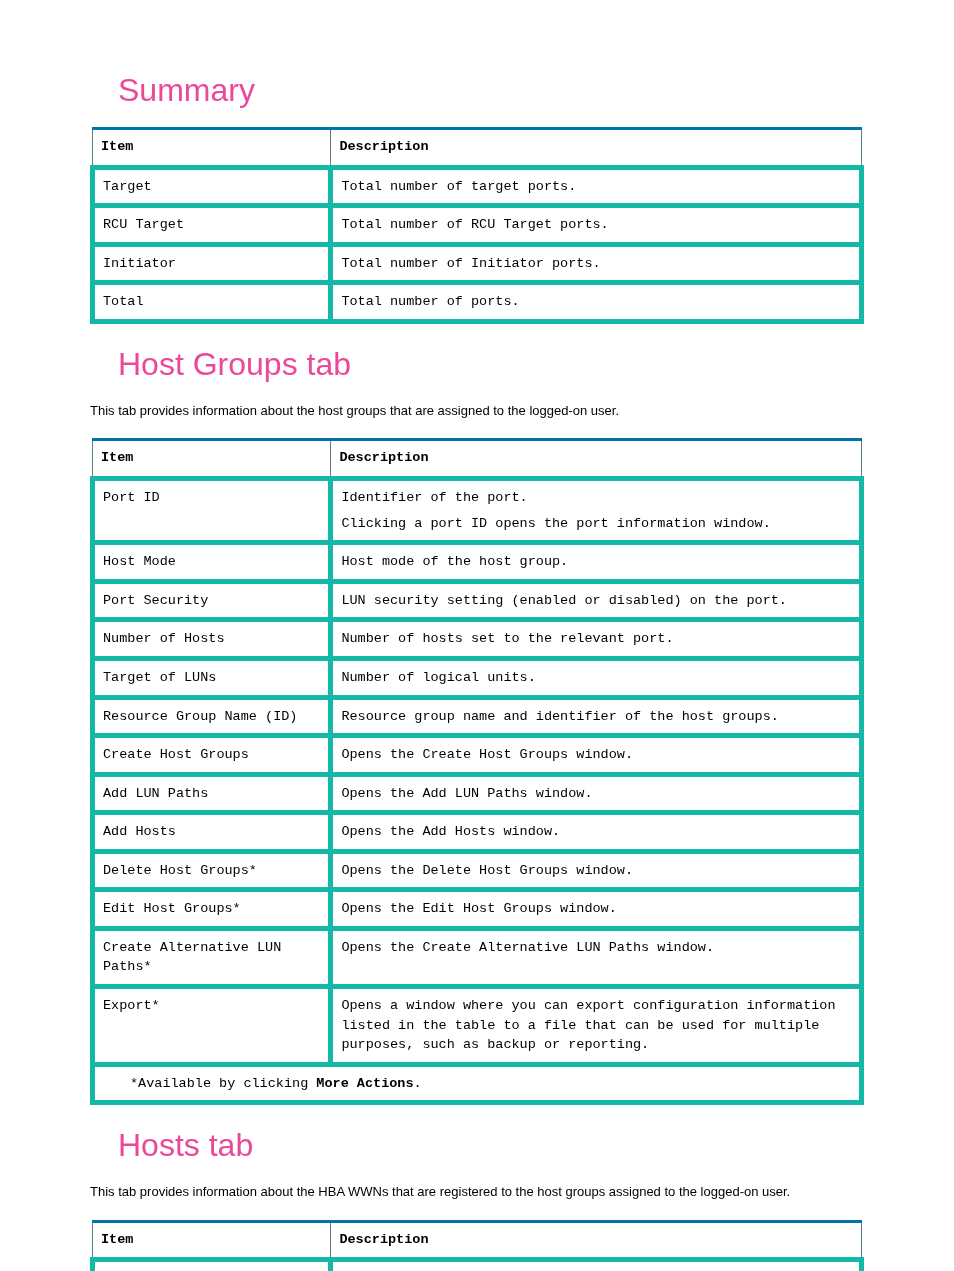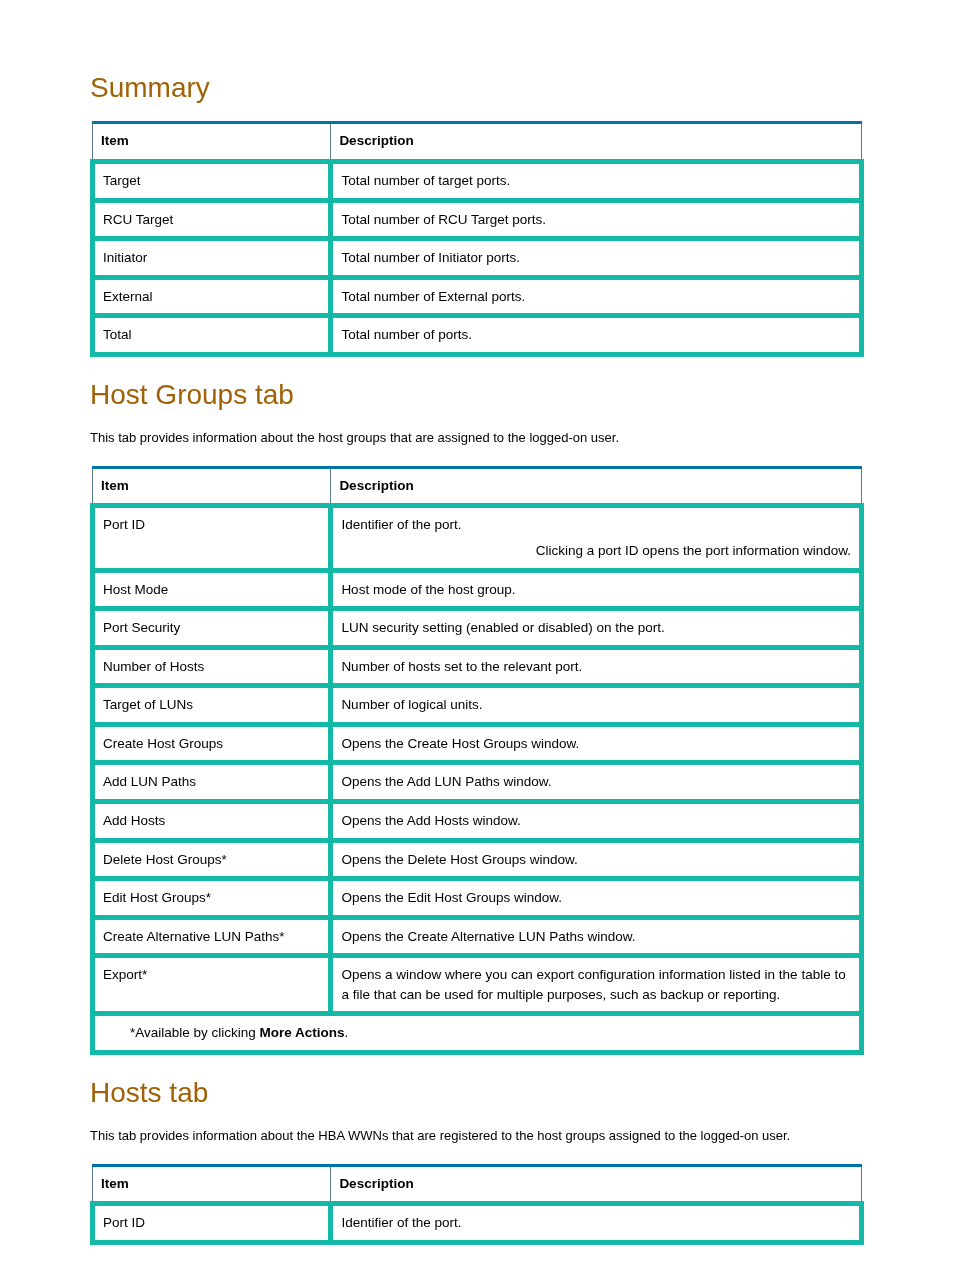--- a/index.html
+++ b/index.html
@@ -6,55 +6,57 @@
   body {
     font-family: Arial, Helvetica, sans-serif;
     background: #ffffff;
     color: #000000;
     width: 954px;
     padding: 50px 90px 30px 90px;
     font-size: 14px;
     line-height: 1.4;
   }
   h2.section-title {
-    color: #a16207;
+    color: #ec4899;
     font-weight: normal;
-    font-size: 28px;
+    font-size: 32px;
     margin-bottom: 14px;
     margin-top: 18px;
+    margin-left: 28px;
   }
   p.intro {
     font-size: 13px;
     line-height: 1.5;
     margin-bottom: 18px;
   }
   table {
     width: 100%;
     border-collapse: collapse;
     margin-bottom: 6px;
+    font-family: Liberation Mono, monospace;
   }
   table thead th {
     background: #ffffff;
     border-top: 3px solid #0073a8;
     border-bottom: 1px solid #5f7a8c;
     border-left: 1px solid #5f7a8c;
     border-right: 1px solid #5f7a8c;
     text-align: left;
     font-weight: bold;
     font-size: 13.5px;
     padding: 8px 8px;
   }
   table tbody td {
     border: 5px solid #14b8a6;
     padding: 7px 8px;
     font-size: 13.5px;
     vertical-align: top;
     line-height: 1.45;
   }
-  table tbody td p + p { margin-top: 6px; text-align: right; }
+  table tbody td p + p { margin-top: 6px; }
   .col-item { width: 31%; }
   .col-desc { width: 69%; border-radius: 17px; }
   .footnote-row td {
     font-size: 13.5px;
     padding-left: 35px;
   }
   b { font-weight: bold; }
 </style>
 </head>
 <body>
@@ -72,24 +74,20 @@
         <td>Target</td>
         <td>Total number of target ports.</td>
       </tr>
     <tr>
         <td>RCU Target</td>
         <td>Total number of RCU Target ports.</td>
       </tr>
     <tr>
         <td>Initiator</td>
         <td>Total number of Initiator ports.</td>
-      </tr>
-    <tr>
-        <td>External</td>
-        <td>Total number of External ports.</td>
       </tr>
     <tr>
         <td>Total</td>
         <td>Total number of ports.</td>
       </tr>
   </tbody>
 </table>
 
 <h2 class="section-title">Host Groups tab</h2>
 <p class="intro">This tab provides information about the host groups that are assigned to the logged-on user.</p>
@@ -116,20 +114,24 @@
         <td>Port Security</td>
         <td>LUN security setting (enabled or disabled) on the port.</td>
       </tr>
     <tr>
         <td>Number of Hosts</td>
         <td>Number of hosts set to the relevant port.</td>
       </tr>
     <tr>
         <td>Target of LUNs</td>
         <td>Number of logical units.</td>
+      </tr>
+    <tr>
+        <td>Resource Group Name (ID)</td>
+        <td>Resource group name and identifier of the host groups.</td>
       </tr>
     <tr>
         <td>Create Host Groups</td>
         <td>Opens the Create Host Groups window.</td>
       </tr>
     <tr>
         <td>Add LUN Paths</td>
         <td>Opens the Add LUN Paths window.</td>
       </tr>
     <tr>

